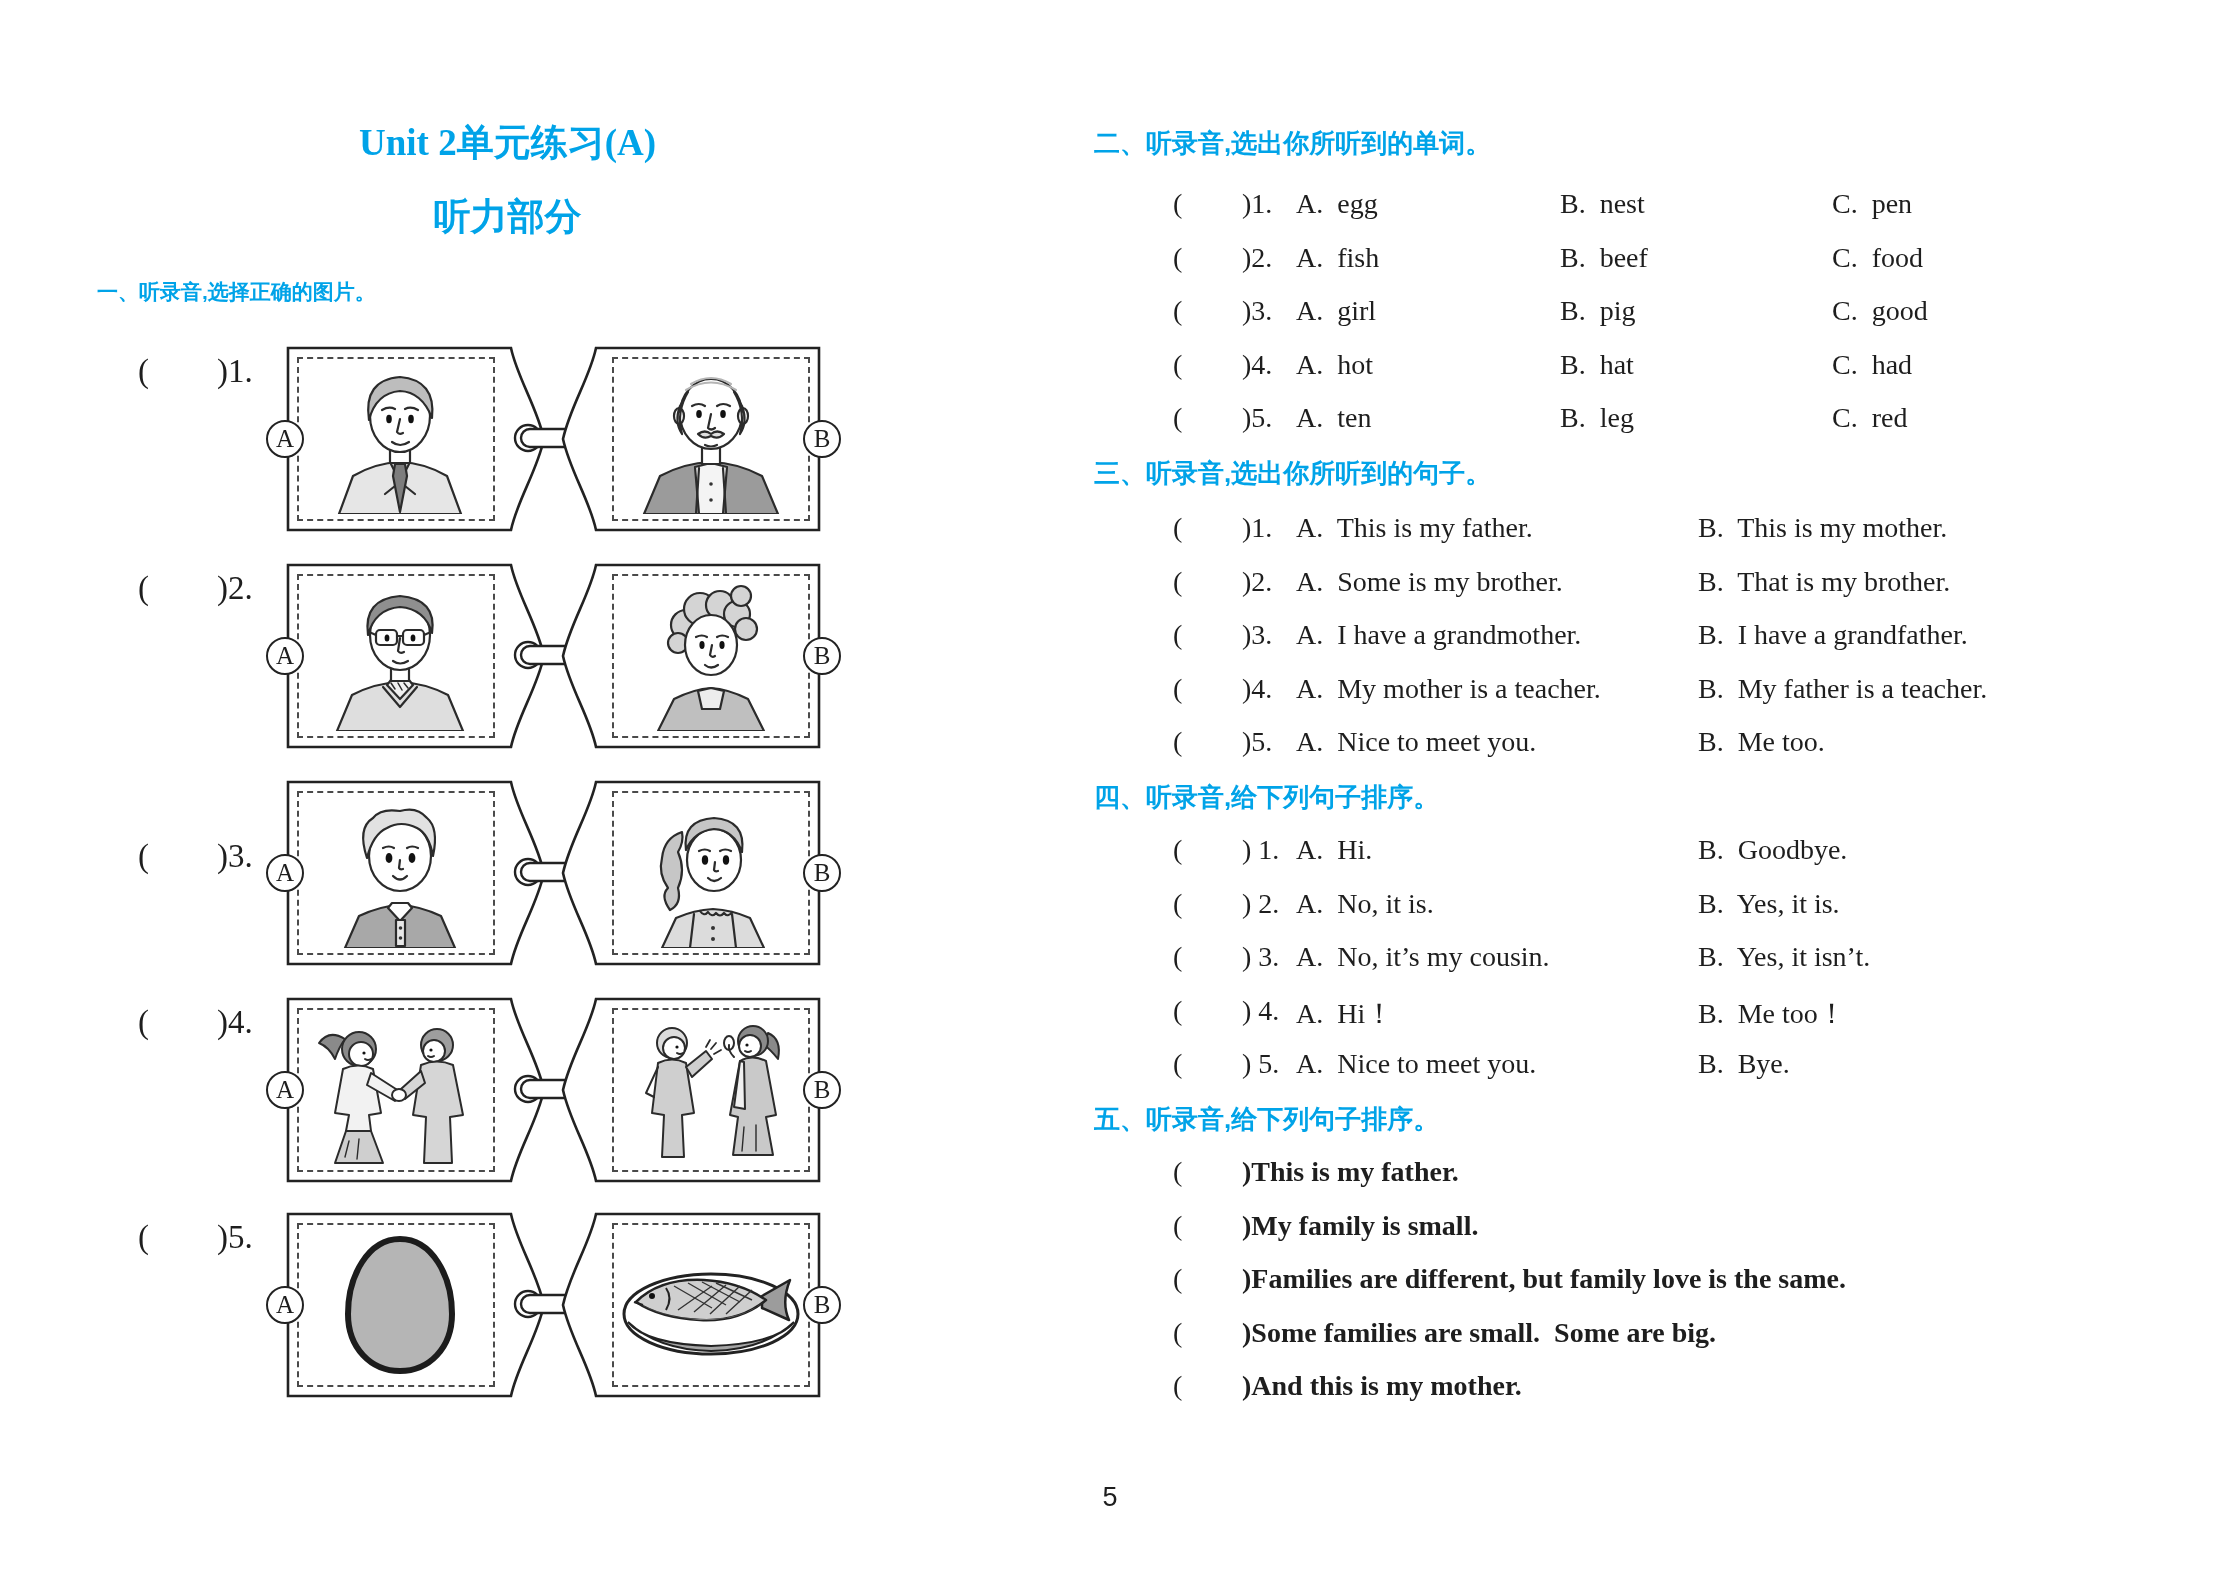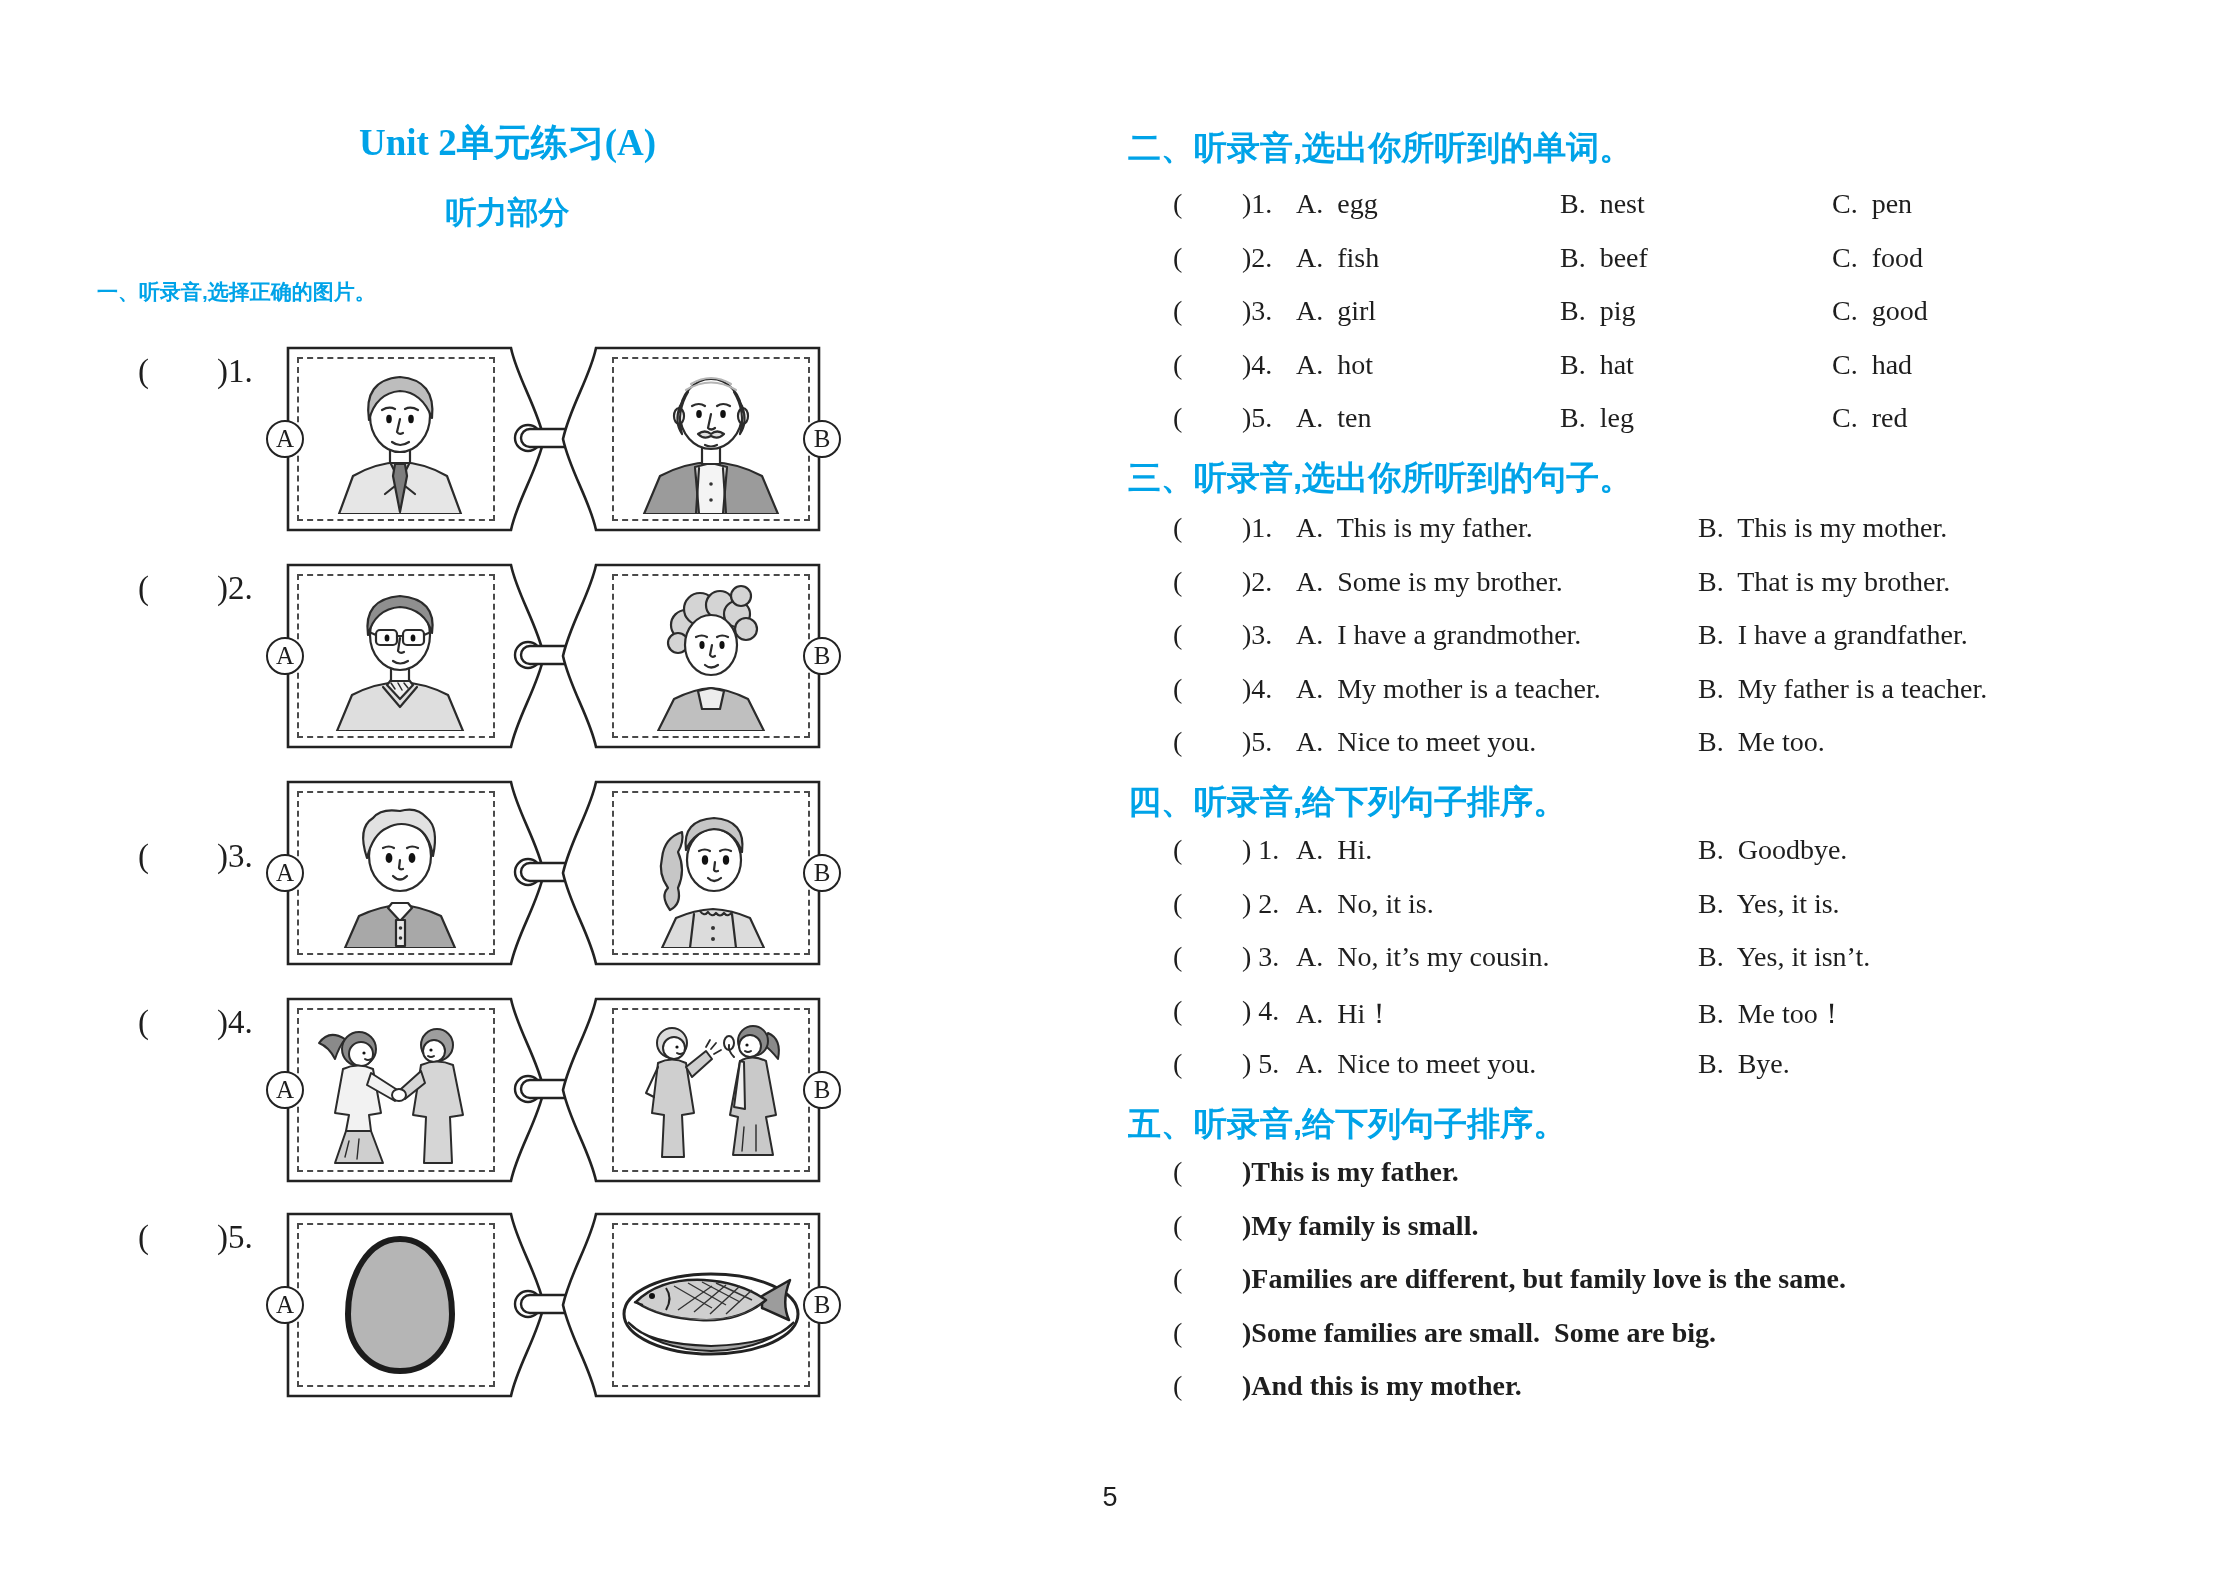--- a/index.html
+++ b/index.html
@@ -4,23 +4,23 @@
 <style>
   :root { --accent:#00a3e8; --ink:#1e1e1e; }
   * { margin:0; padding:0; box-sizing:border-box; }
   body { background:#fff; }
   .page {
     position:relative; width:2220px; height:1571px; background:#ffffff;
     font-family:"Liberation Serif", serif; color:var(--ink); overflow:hidden;
   }
   .hd { position:absolute; font-family:"Liberation Sans", sans-serif; font-weight:bold; color:var(--accent); white-space:pre; }
   .page-title { left:90px; top:118px; width:835px; text-align:center; font-size:37px; font-family:"Liberation Serif","Liberation Sans",sans-serif; }
-  .subtitle   { left:90px; top:192px; width:835px; text-align:center; font-size:31px; }
+  .subtitle   { left:90px; top:192px; width:835px; text-align:center; font-size:37px; }
   .sec1-head  { left:97px;  top:278px; font-size:21px; }
-  .rhead      { left:1128px; font-size:33px; }
+  .rhead      { left:1094px; font-size:26px; }
   .rrow { position:absolute; left:0; top:0; width:2220px; height:42px; }
   .rrow span { position:absolute; font-size:28px; white-space:pre; }
   .cp   { left:1173px; } .cn { left:1242px; } .ca { left:1296px; }
   .cb2  { left:1560px; } .cc2 { left:1832px; } .cb34 { left:1698px; } .ctext { left:1242px;font-weight:bold; }
   .pic-row { position:absolute; left:138px; width:724px; height:188px; }
   .pic-label { position:absolute; left:0; top:8px; font-size:33px; white-space:pre; }
   .pic-label .po { display:inline-block; width:79px; }
   .tag { position:absolute; top:0; width:262px; height:188px; }
   .tag-a { left:147px; } .tag-b { left:422px; }
   .tag > svg.frame { position:absolute; left:0; top:0; }

